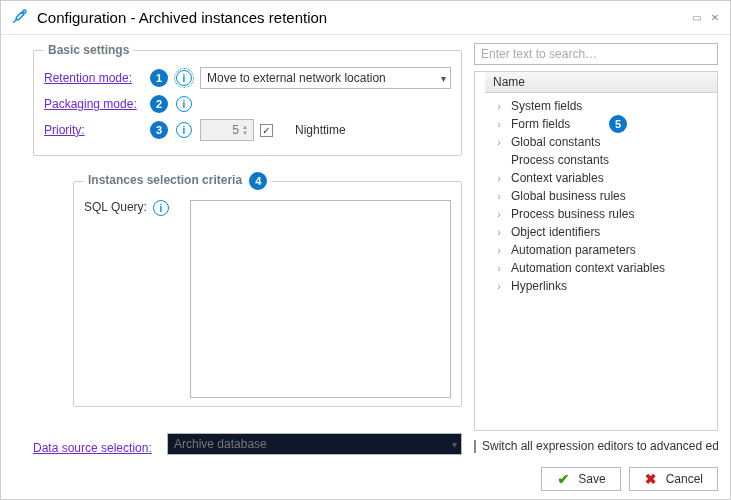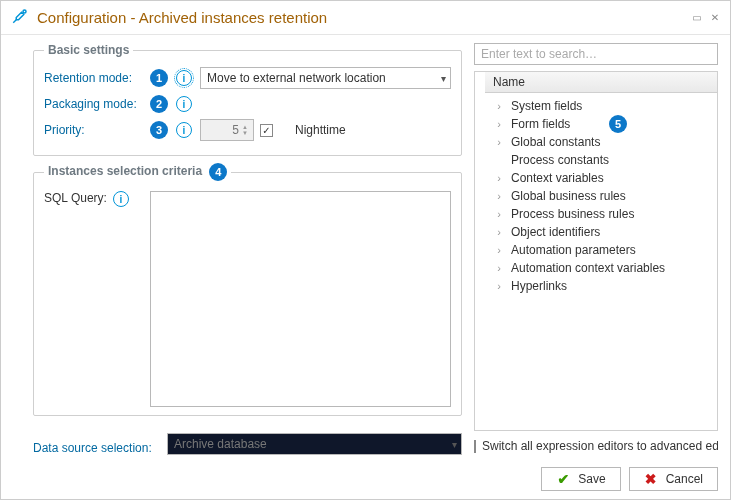--- a/index.html
+++ b/index.html
@@ -1,40 +1,40 @@
 <!DOCTYPE html>
 <html><head>
 <meta charset="utf-8">
 <style>
 * { box-sizing: border-box; margin: 0; padding: 0; }
 body { font-family: "Segoe UI", Tahoma, sans-serif; font-size: 12px; color: #333; background: #fff; width: 731px; height: 500px; overflow: hidden; }
 .window { border: 1px solid #ccc; width: 731px; height: 500px; display: flex; flex-direction: column; }
 .titlebar { display: flex; align-items: center; padding: 6px 10px; border-bottom: 1px solid #e5e5e5; }
-.titlebar .title { color: #a16207; font-size: 15px; margin-left: 8px; flex: 1; }
+.titlebar .title { color: #000000; font-size: 15px; margin-left: 8px; flex: 1; }
 .titlebar .tools-icon { color: #0094d8; }
 .winbtns { display: flex; gap: 8px; }
 .winbtn { width: 10px; height: 10px; display: flex; align-items: center; justify-content: center; color: #888; cursor: pointer; font-size: 10px; }
 .content { display: flex; flex: 1; padding: 8px 12px 4px 12px; gap: 12px; overflow: hidden; }
-.left { flex: 1; display: flex; flex-direction: column; gap: 7px; padding-left: 20px; }
+.left { flex: 1; display: flex; flex-direction: column; gap: 16px; padding-left: 20px; }
 .right { width: 244px; display: flex; flex-direction: column; gap: 6px; }
 fieldset { border: 1px solid #cfcfcf; border-radius: 2px; padding: 10px 10px 8px 10px; font-size: 12px; }
 legend { color: #6f7a82; padding: 0 4px; font-weight: 600; font-size: 12px; }
 .row { display: flex; align-items: center; margin-bottom: 6px; gap: 6px; }
-.label { width: 100px; color: #0369a1; }
+.label { width: 100px; color: #6d28d9; text-decoration: underline; }
 .badge { width: 18px; height: 18px; border-radius: 50%; background: #0d78c9; color: #fff; display: inline-flex; align-items: center; justify-content: center; font-weight: bold; font-size: 11px; }
 .info-icon { width: 16px; height: 16px; display: inline-flex; align-items: center; justify-content: center; color: #0094d8; font-weight: bold; border: 1px solid #0094d8; border-radius: 50%; font-size: 10px; background: #fff; cursor: pointer; }
 .info-wrap { width: 20px; display: flex; justify-content: center; }
 .select { flex: 1; height: 22px; border: 1px solid #b8b8b8; background: #fff; padding: 0 18px 0 6px; position: relative; display: flex; align-items: center; overflow: hidden; white-space: nowrap; cursor: pointer; }
 .select::after { content: "▾"; position: absolute; right: 4px; color: #555; font-size: 10px; }
 .select.readonly { background: #0f172a; color: #777; cursor: default; }
 .spinner { width: 54px; height: 22px; border: 1px solid #b8b8b8; background: #f0f0f0; color: #777; display: flex; align-items: center; justify-content: flex-end; padding-right: 14px; position: relative; }
 .spinner .arrows { position: absolute; right: 1px; top: 1px; bottom: 1px; width: 10px; display: flex; flex-direction: column; justify-content: center; color: #999; font-size: 6px; line-height: 6px; }
 .checkbox { width: 13px; height: 13px; border: 1px solid #888; display: inline-flex; align-items: center; justify-content: center; font-size: 10px; color: #333; background: #fff; cursor: pointer; }
 .chk-label { margin-left: 16px; }
-.fieldset-criteria { flex: 1; display: flex; flex-direction: row; }
+.fieldset-criteria { flex: 1; display: flex; flex-direction: row; margin-left: 40px; }
 .criteria-body { flex: 1; display: flex; flex-direction: column; text-align: center; }
 .sql-row { display: flex; gap: 6px; flex: 1; }
 .sql-label-col { width: 100px; display: flex; gap: 6px; align-items: flex-start; }
 .textarea { flex: 1; border: 1px solid #b8b8b8; background: #fff; min-height: 160px; }
 .edit-row { display: flex; justify-content: flex-end; margin-top: 4px; }
 .btn { height: 24px; border: 1px solid #b8b8b8; background: #fff; padding: 0 14px; display: flex; align-items: center; gap: 8px; cursor: pointer; font-size: 12px; }
 .ds-row { display: flex; align-items: flex-end; gap: 6px; margin-top: 6px; padding-top: 4px; }
 .ds-row .label { width: 128px; }
 .search-input { height: 22px; border: 1px solid #b8b8b8; padding: 4px 6px; font-size: 12px; color: #333; }
 .search-input::placeholder { color: #aaa; }

